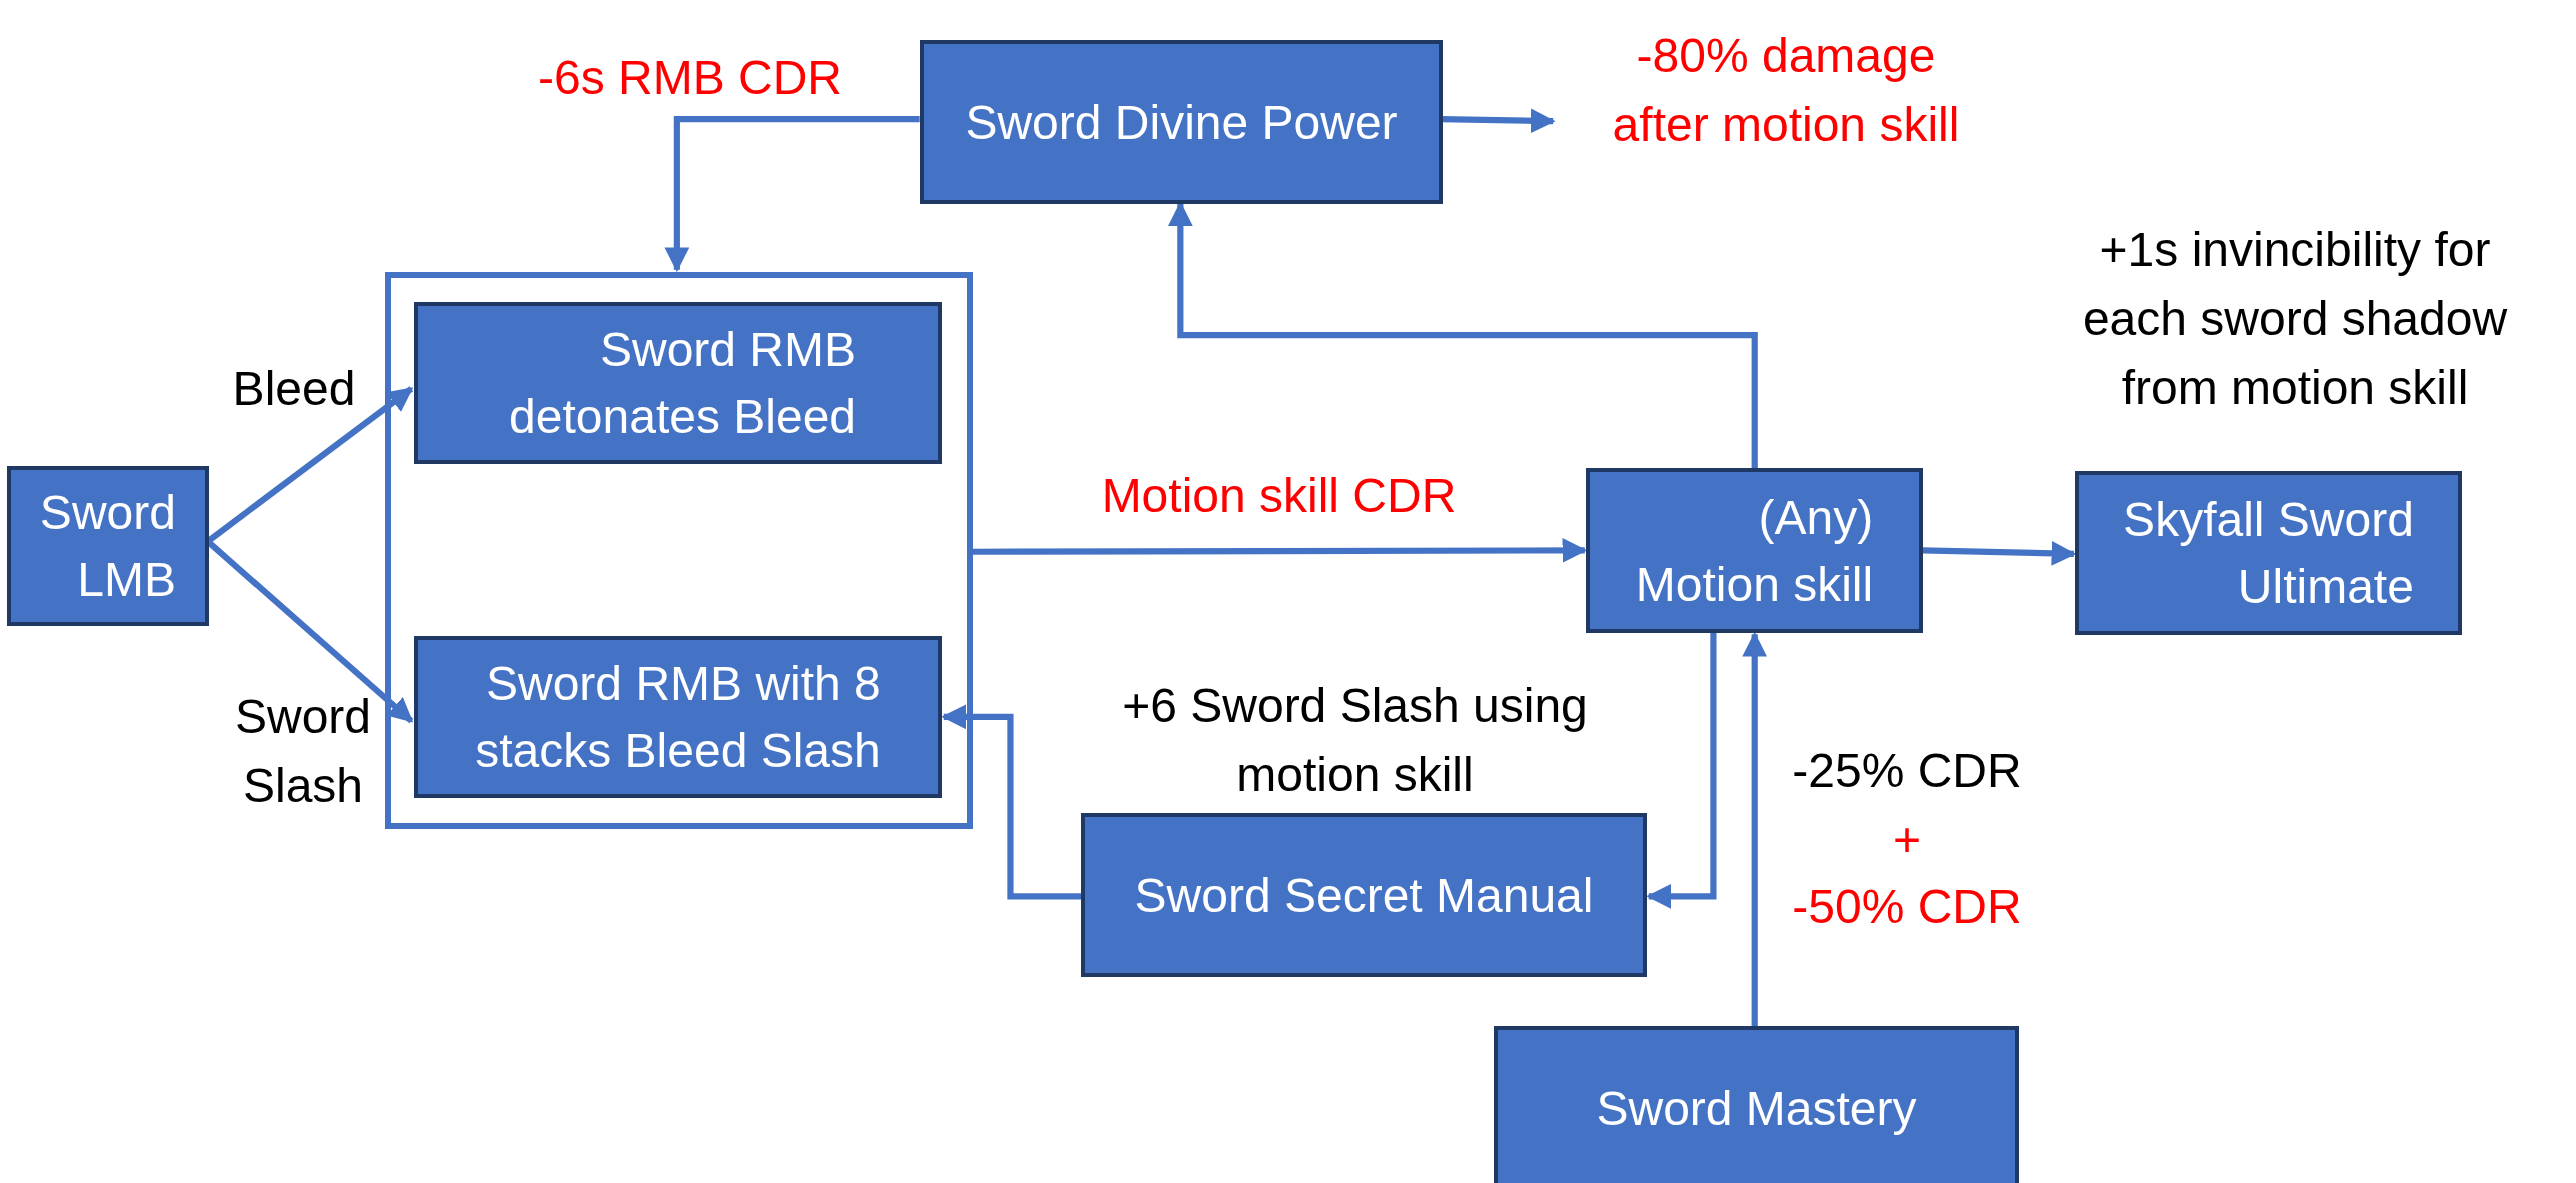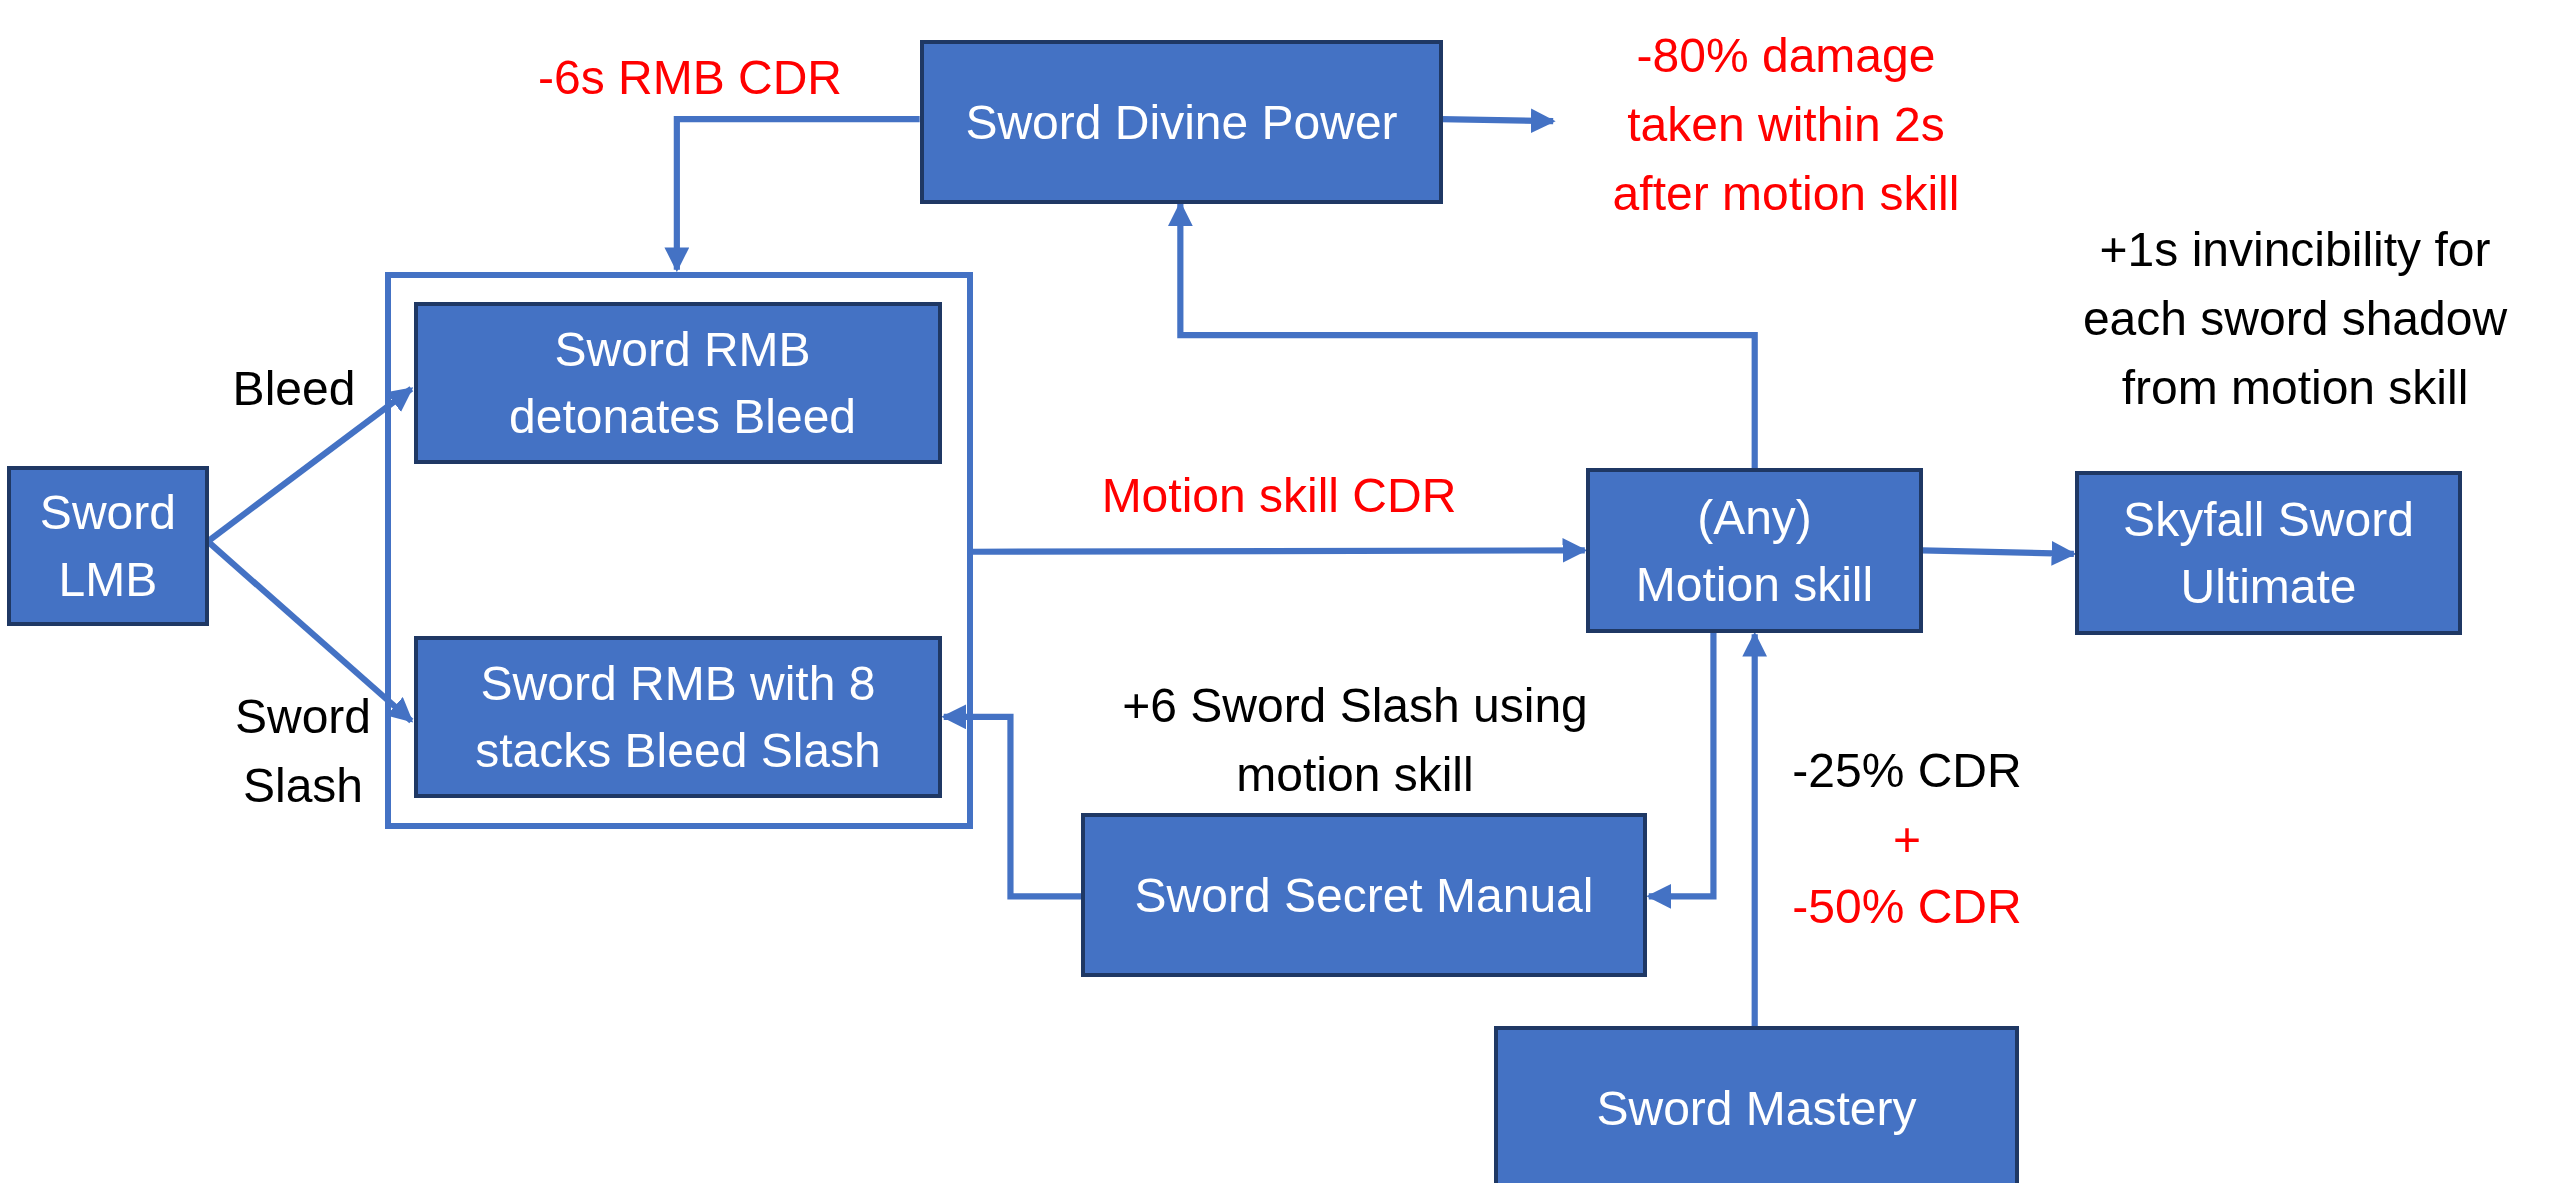--- a/index.html
+++ b/index.html
@@ -2,21 +2,21 @@
 <html style="font-size:11px"><head>
 <meta charset="utf-8">
 <style>
   html, body { margin:0; padding:0; background:#ffffff; }
   body { width:2576px; height:1184px; position:relative; overflow:hidden;
          font-family:"Liberation Sans", "DejaVu Sans", sans-serif; }
   #canvas { position:absolute; left:0; top:0; width:2576px; height:1184px; }
   .node { position:absolute; box-sizing:border-box; background:#4472c4; border:4.8px solid #1f3864;
           display:flex; align-items:center; justify-content:center; text-align:center;
           color:#ffffff; font-size:48px; line-height:67px; padding:0 6.9px; }
-  .node span { display:block; }
+  .node span { display:block;text-align:right; }
   .label { position:absolute; text-align:center; font-size:48px; line-height:69px; white-space:nowrap;
            transform:translateX(-50%); }
   .label.red { color:#ff0000; }
   .label.black { color:#000000;text-align:center; }
   .label span { display:block; }
   .container { position:absolute; box-sizing:border-box; border:6.2px solid #4472c4; background:transparent; }
   svg#edges { position:absolute; left:0; top:0; }
 </style>
 </head>
 <body>
@@ -116,21 +116,20 @@
     <span>Sword</span>
     <span>Slash</span>
   </div>
 
   <div class="label red" style="left:690px; top:43px;">
     <span>-6s RMB CDR</span>
   </div>
 
   <div class="label red" style="left:1786px; top:20.6px;">
     <span>-80% damage</span>
-    <span>taken within 2s</span>
     <span>after motion skill</span>
   </div>
 
   <div class="label red" style="left:1279px; top:461px;">
     <span>Motion skill CDR</span>
   </div>
 
   <div class="label black" style="left:2295px; top:215px;">
     <span>+1s invincibility for</span>
     <span>each sword shadow</span>

